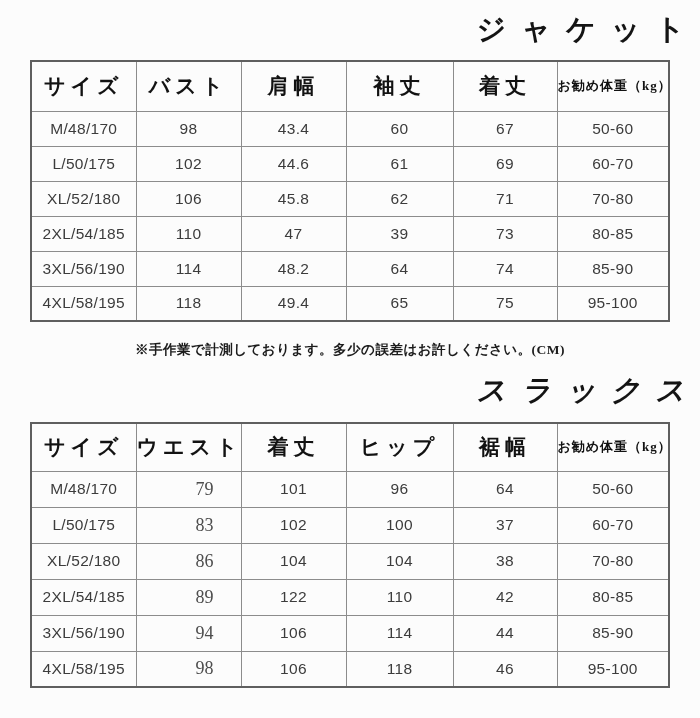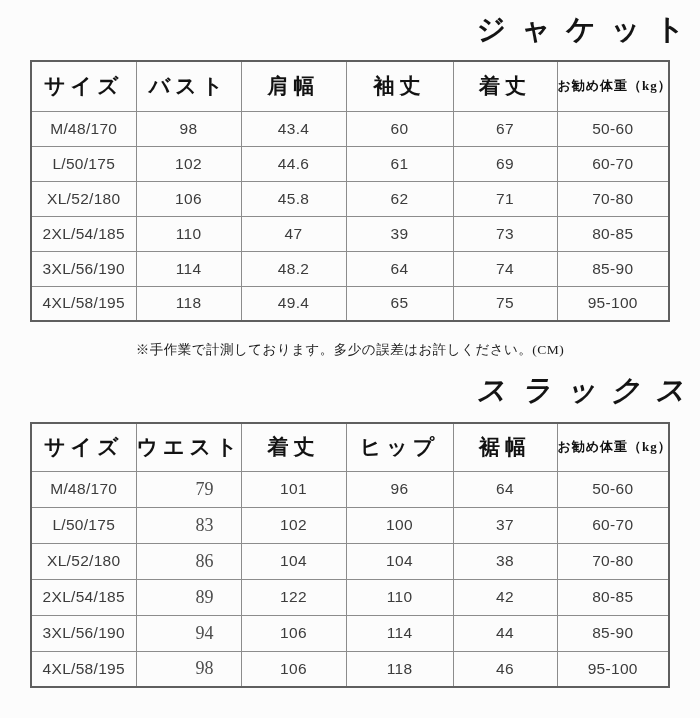--- a/index.html
+++ b/index.html
@@ -67,21 +67,21 @@
   .table-2 td.serif-num {
     font-family: "Liberation Serif", "DejaVu Serif", serif;
     font-size: 18px;
     color: #4d4d4d;
     letter-spacing: 0;
     padding-left: 32px;
   }
   .note-line {
     text-align: center;
     font-size: 13.5px;
-    font-weight: 400;
+    font-weight: 700;
     letter-spacing: 0.5px;
     color: #1c1c1c;
     margin-top: 18px;
     height: 20px;
     line-height: 20px;
   }
   col.c-size  { width: 105px; }
   col.c-num   { width: 105px; }
   col.c-num4  { width: 107px; }
   col.c-num5  { width: 104px; }

